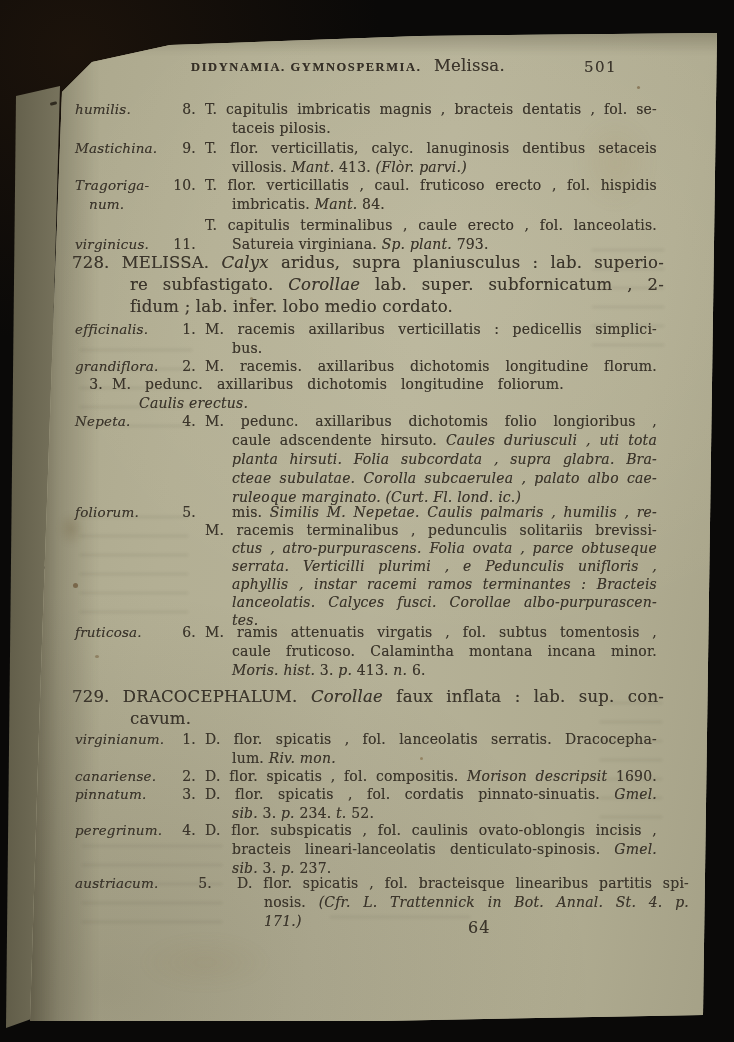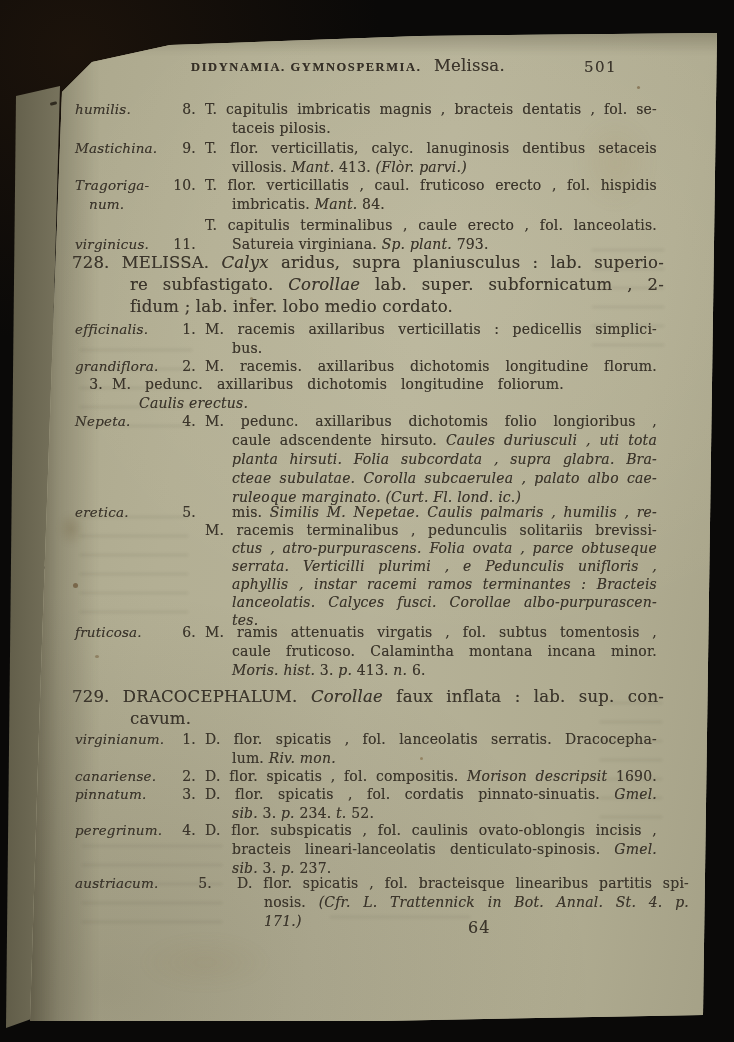--- a/index.html
+++ b/index.html
@@ -174,21 +174,21 @@
             <div class="tcol">
               <div class="ln just"><span>M. pedunc. axillaribus dichotomis folio longioribus ,</span></div>
               <div class="ln just cont"><span>caule adscendente hirsuto. </span><span class="it">Caules duriusculi , uti tota</span></div>
               <div class="ln just cont"><span class="it">planta hirsuti. Folia subcordata , supra glabra. Bra-</span></div>
               <div class="ln just cont"><span class="it">cteae subulatae. Corolla subcaerulea , palato albo cae-</span></div>
               <div class="ln cont"><span class="it">ruleoque marginato. (Curt. Fl. lond. ic.)</span></div>
             </div>
           </div>
           <div class="blk species" style="top: 503px; --lh: 18px;">
             <div class="mcol">
-              <div>eretica.</div>
+              <div>foliorum.</div>
             </div>
             <div class="ncol">5.</div>
             <div class="tcol">
               <div class="ln just cont"><span>mis. </span><span class="it">Similis M. Nepetae. Caulis palmaris , humilis , re-</span></div>
               <div class="ln just"><span>M. racemis terminalibus , pedunculis solitariis brevissi-</span></div>
               <div class="ln just cont"><span class="it">ctus ,  atro-purpurascens. Folia ovata , parce obtuseque</span></div>
               <div class="ln just cont"><span class="it">serrata. Verticilli plurimi ,  e Pedunculis unifloris ,</span></div>
               <div class="ln just cont"><span class="it">aphyllis , instar racemi ramos terminantes :  Bracteis</span></div>
               <div class="ln just cont"><span class="it">lanceolatis. Calyces fusci. Corollae albo-purpurascen-</span></div>
               <div class="ln cont"><span class="it">tes.</span></div>

